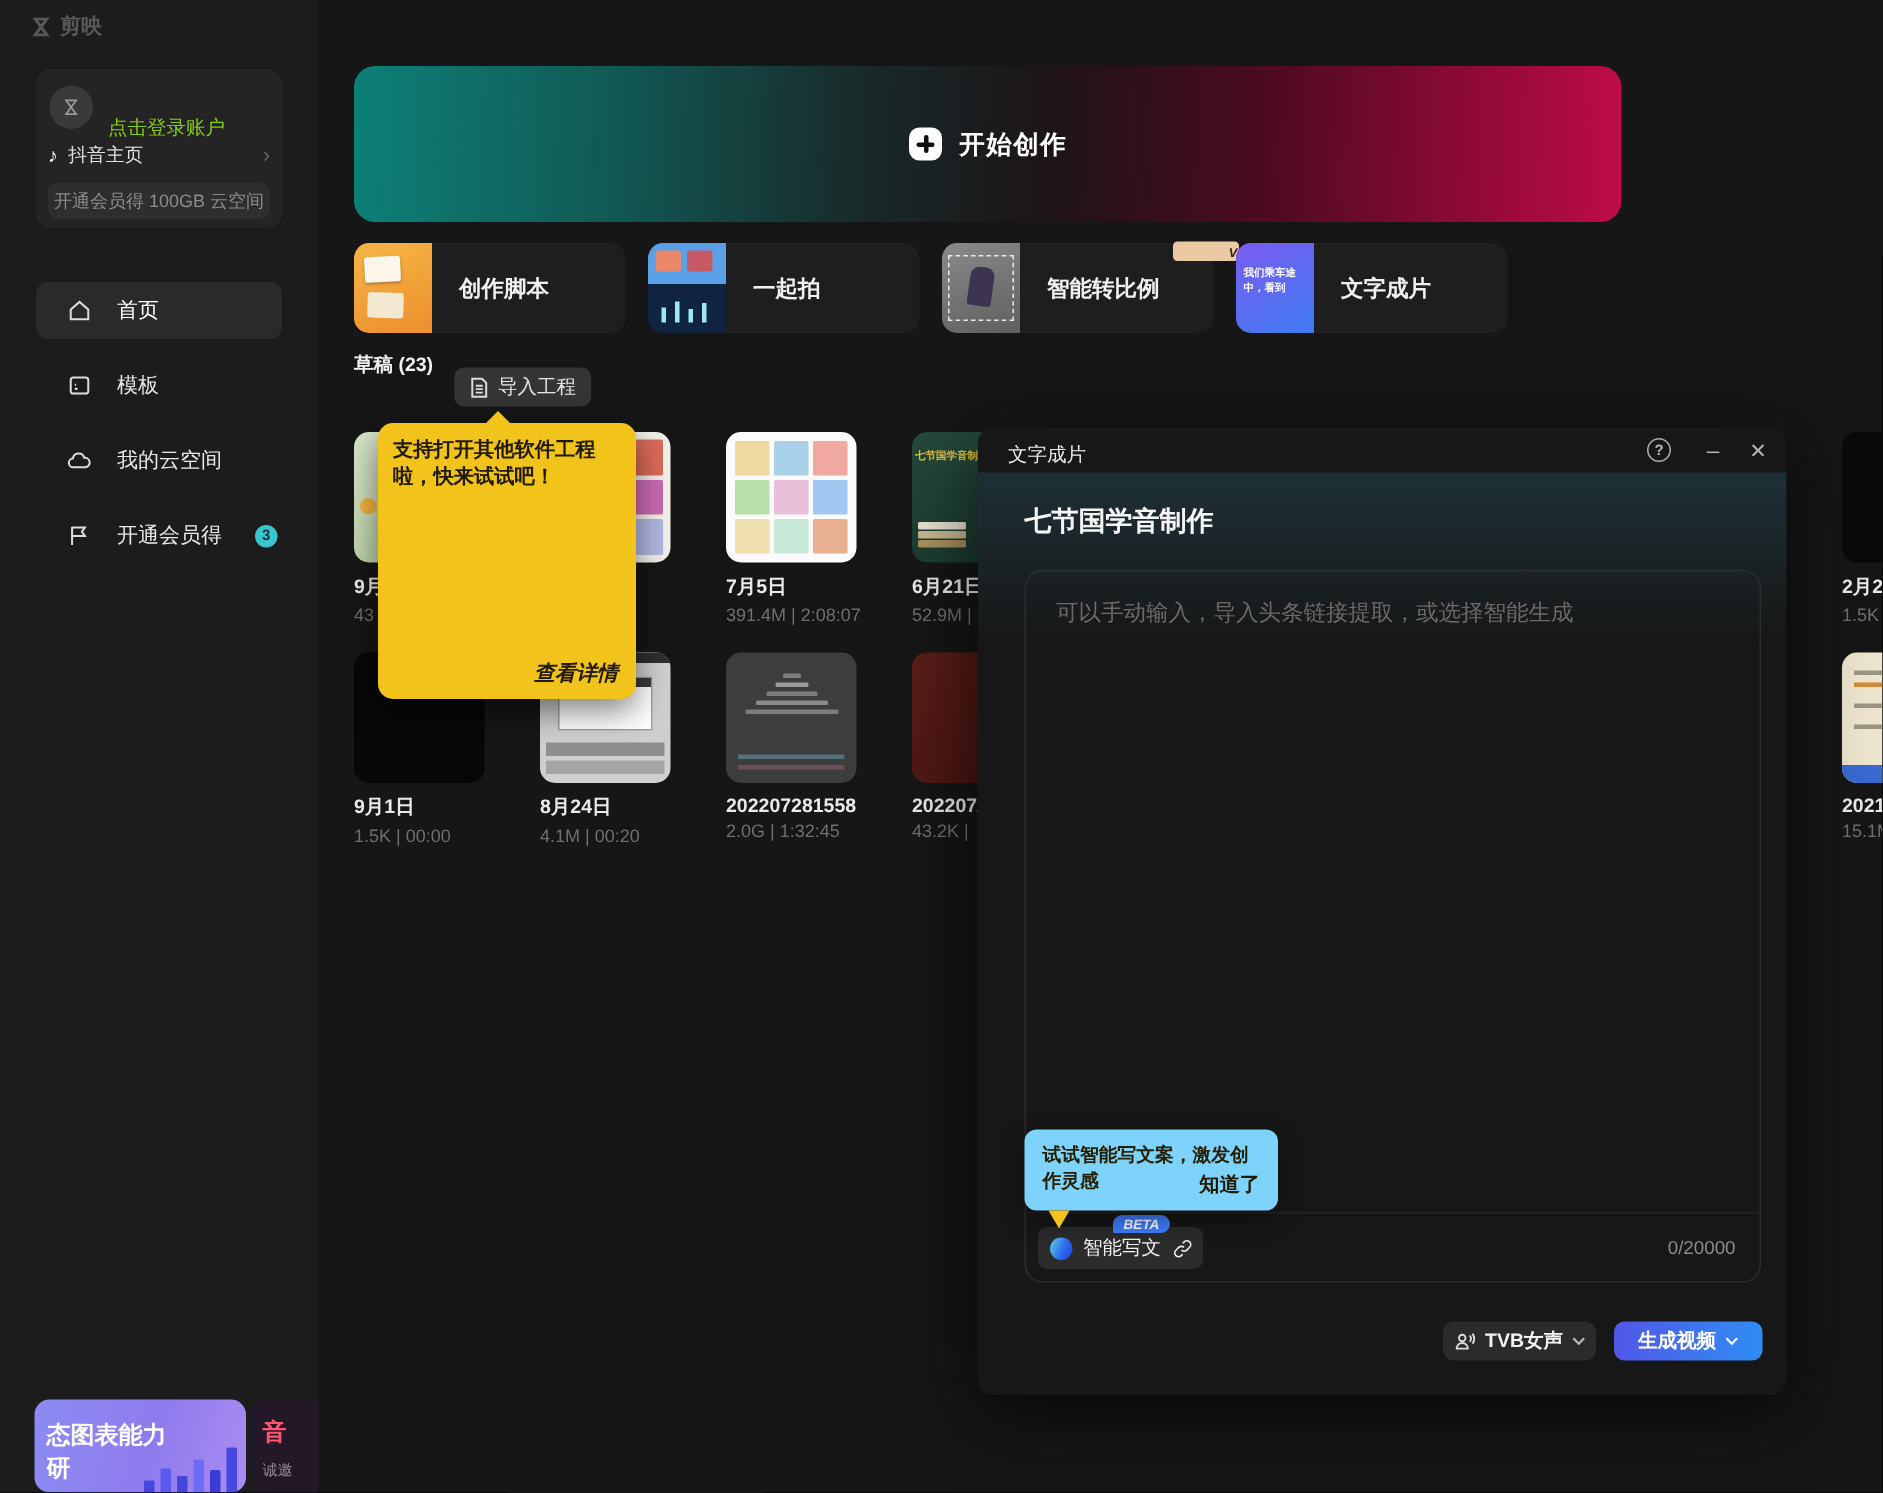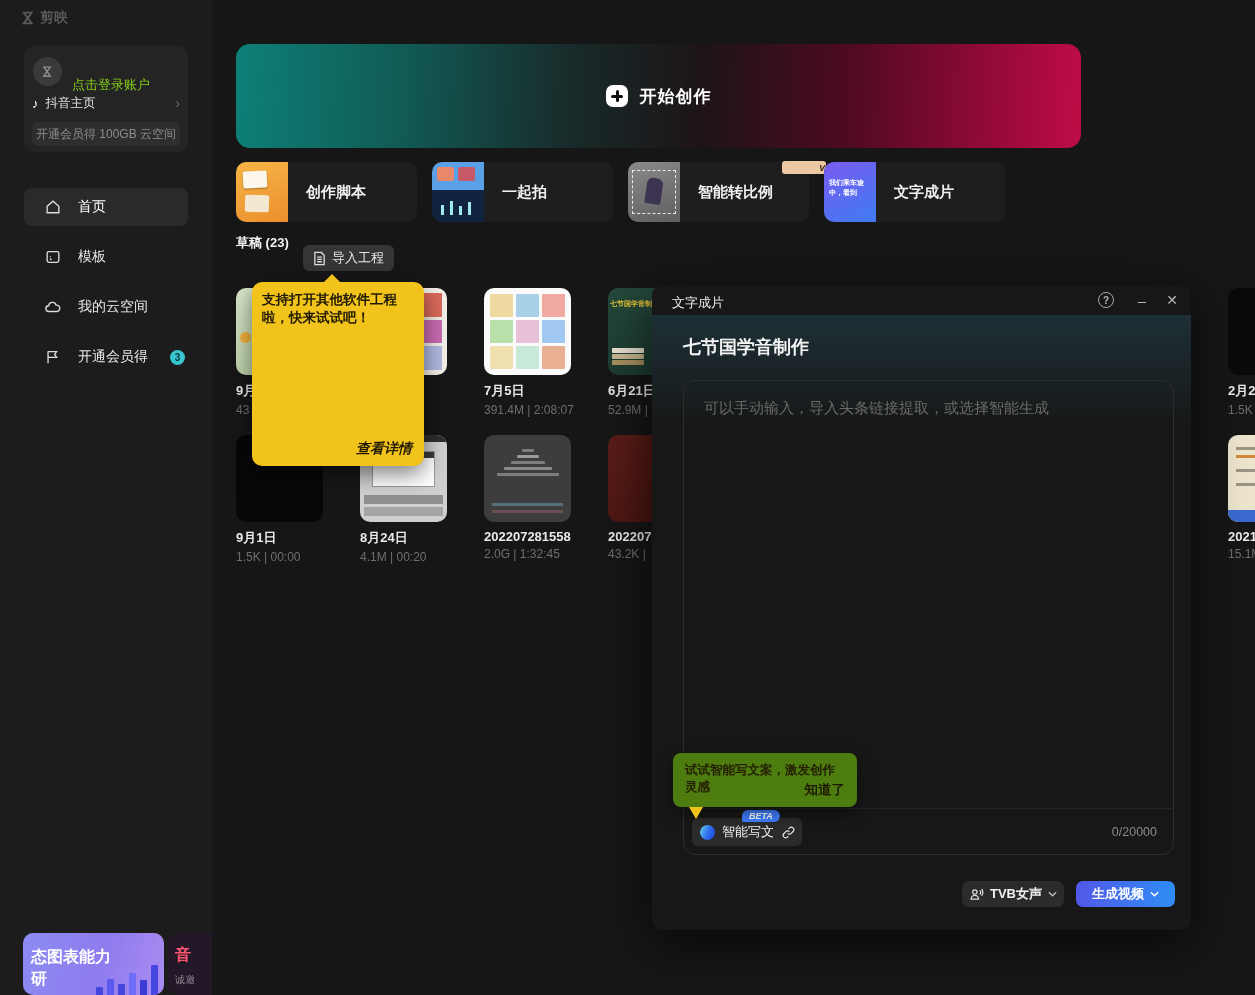--- a/index.html
+++ b/index.html
@@ -171,21 +171,21 @@
              border-radius:6px; display:flex; align-items:center; gap:7px; cursor:pointer; }
   .ai-chip .dot { width:15px; height:15px; border-radius:50%;
                   background:linear-gradient(115deg,#67d4e8 0%,#2f6df0 55%,#1e3fd0 100%); }
   .ai-chip .lbl { font-size:13px; color:#f0f0f0; }
   .beta-badge { position:absolute; left:58px; top:1px; padding:1px 7px; background:#3e7eff; color:#fff;
                 font-size:9px; font-weight:800; font-style:italic; border-radius:7px 7px 7px 2px; z-index:2; }
   .link-btn { position:absolute; left:90px; top:9px; width:28px; height:28px; background:#2b2b2b;
               border-radius:6px; display:flex; align-items:center; justify-content:center; cursor:pointer; }
   .link-btn svg { width:15px; height:15px; stroke:#e8e8e8; fill:none; stroke-width:1.8; }
   .counter { position:absolute; right:16px; top:16px; font-size:12.5px; color:#8a8a8a; }
-  .ai-tip { position:absolute; left:21px; top:468px; width:184px; height:54px; background:#4d7c0f;
+  .ai-tip { position:absolute; left:31px; top:468px; width:169px; height:54px; background:#7dd3fc;
             border-radius:8px; z-index:5; box-shadow:0 6px 16px rgba(0,0,0,.45); }
   .ai-tip::after { content:""; position:absolute; left:16px; bottom:-12px; border:7px solid transparent;
                    border-top-color:#f2c31a; border-bottom:none; border-top-width:12px; }
   .ai-tip .txt { position:absolute; left:12px; top:9px; right:10px; font-size:12.5px; font-weight:600; color:#241e02; }
   .ai-tip .ok { position:absolute; right:12px; bottom:8px; font-size:13.5px; font-weight:800; color:#1f1a02; cursor:pointer; }
   .voice-select { position:absolute; left:310px; top:596px; width:102px; height:26px; background:#2b2b2b;
                   border-radius:7px; display:flex; align-items:center; justify-content:center; gap:6px; cursor:pointer; }
   .voice-select svg.person { width:15px; height:15px; stroke:#dcdcdc; fill:none; stroke-width:1.5; }
   .voice-select .lbl { font-size:13px; font-weight:700; color:#f2f2f2; }
   .chev-down { width:9px; height:6px; }

